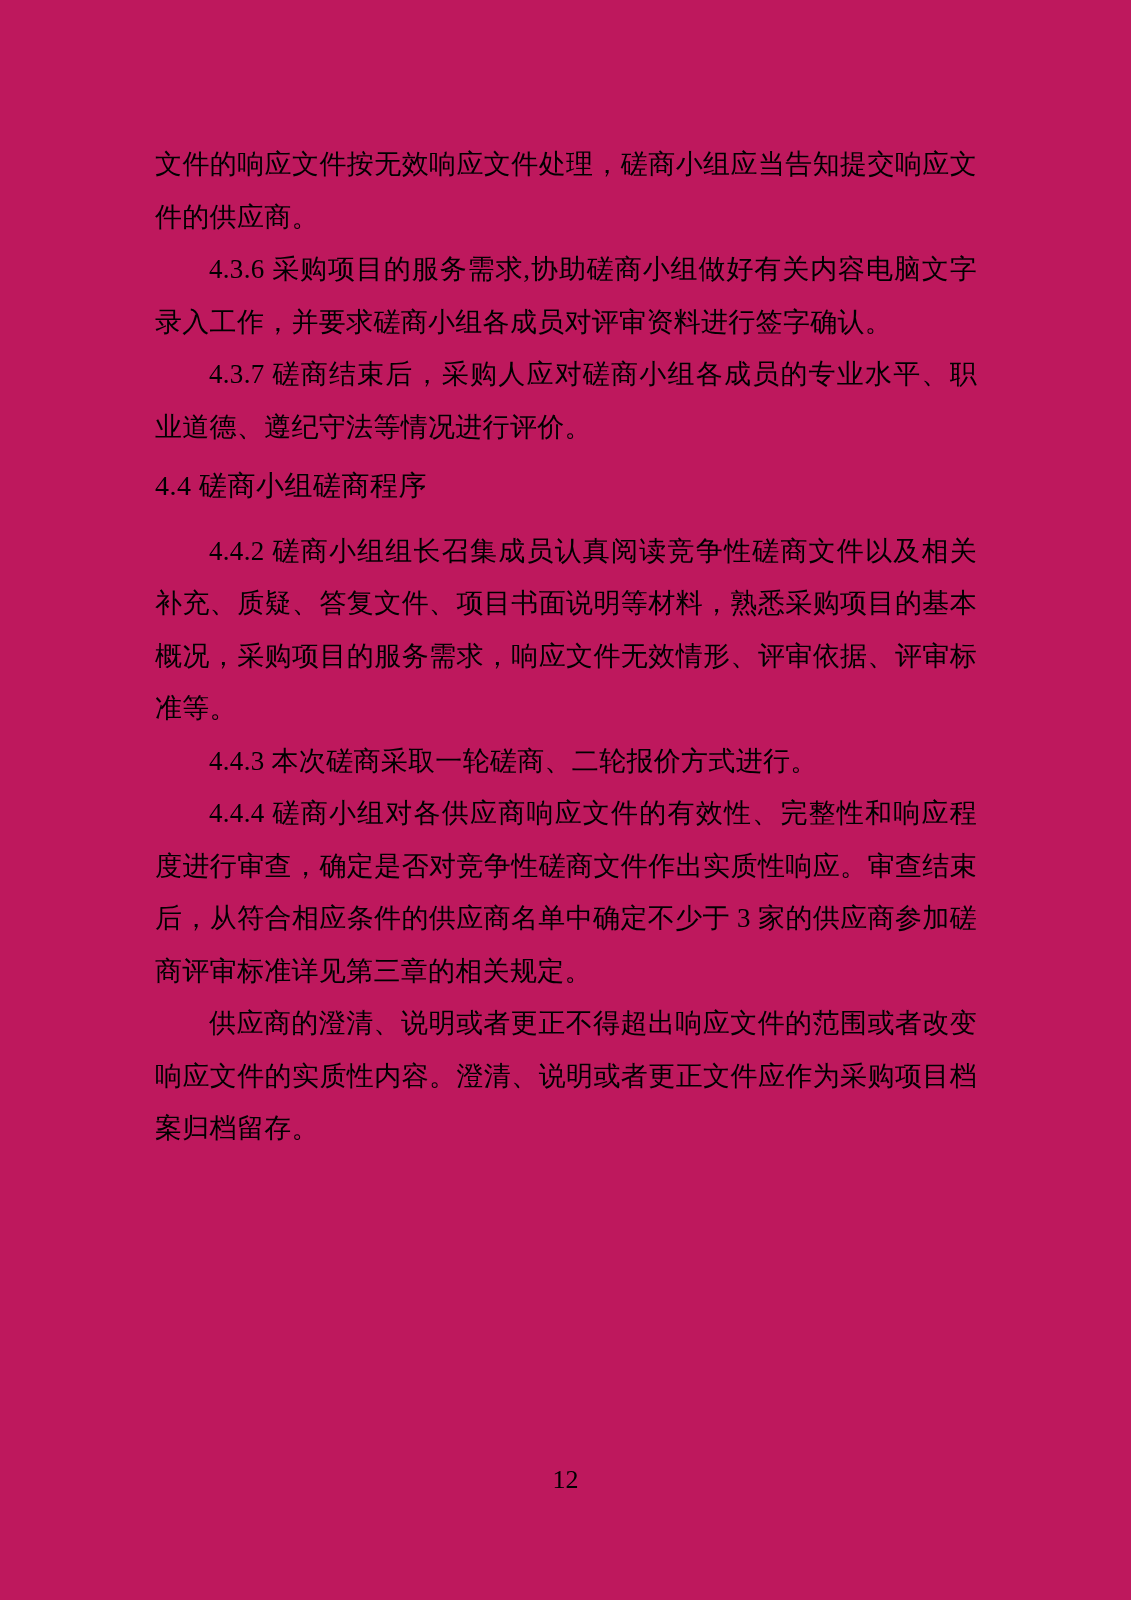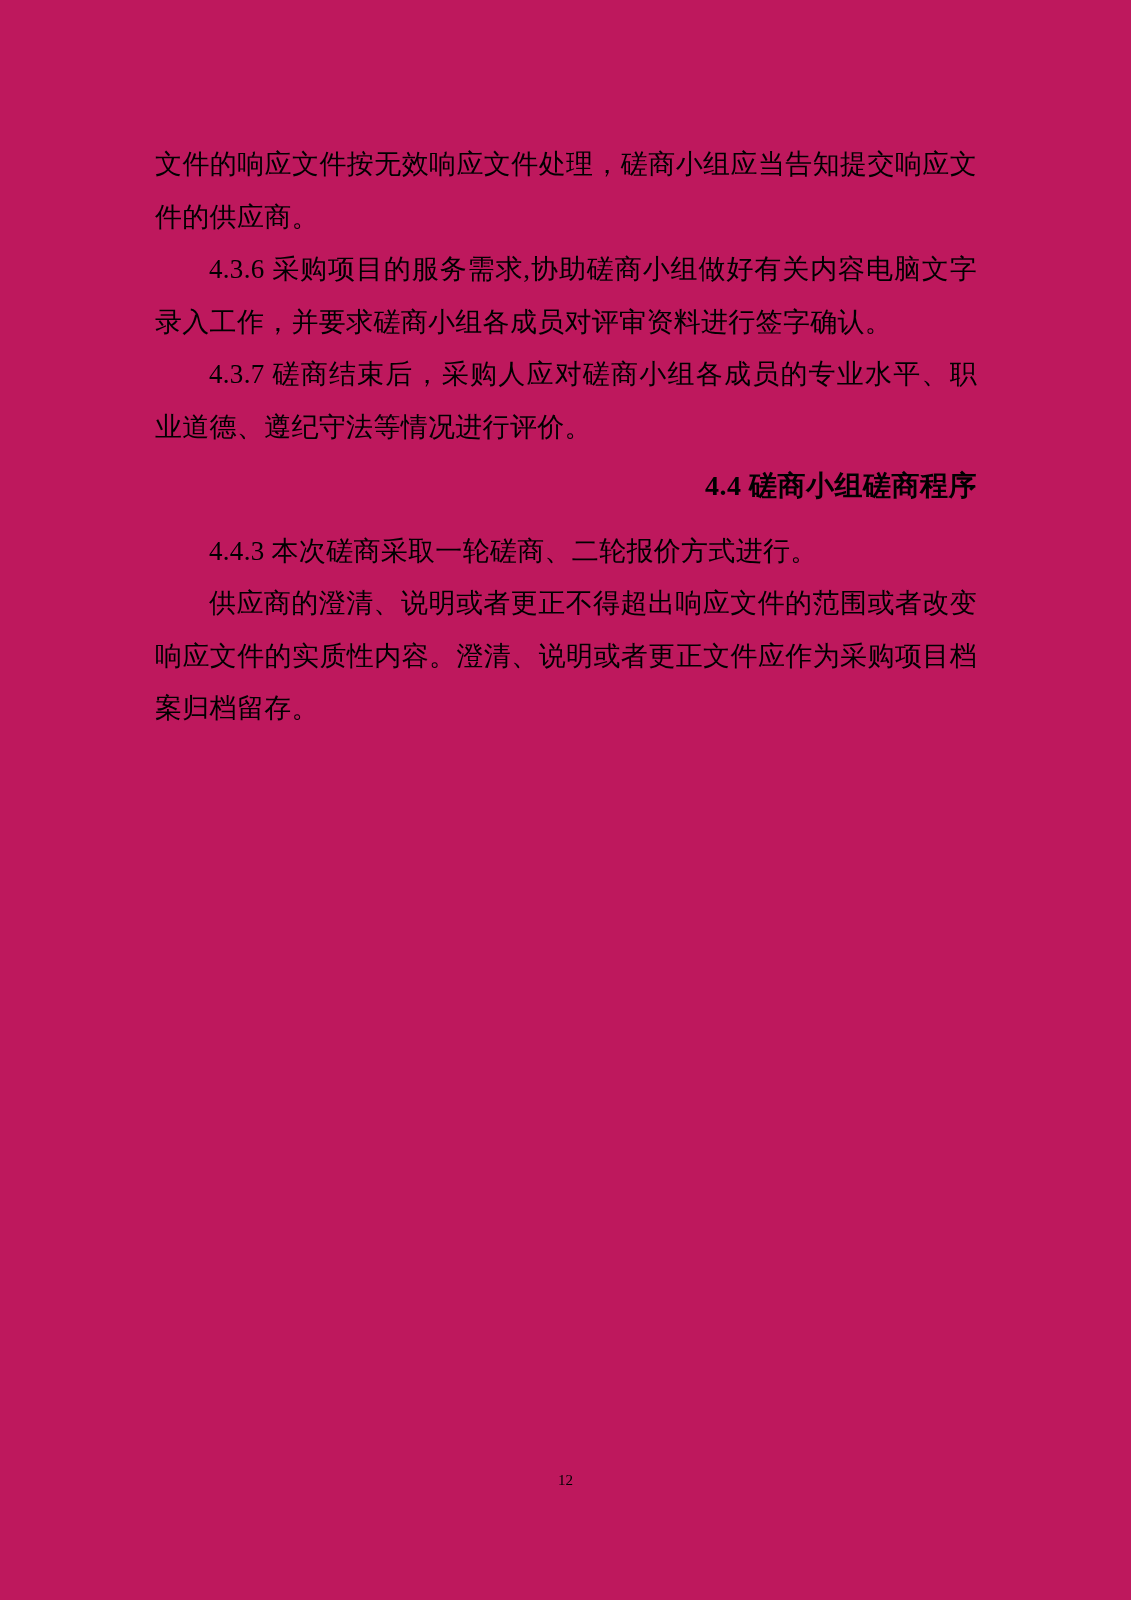--- a/index.html
+++ b/index.html
@@ -29,43 +29,45 @@
   .para {
     margin: 0;
     padding: 0;
   }
   .para.indent {
     text-indent: 2em;
   }
   .heading {
     margin: 7px 0 12px 0;
     padding: 0;
-    font-weight: bold;
+    font-weight: normal;
     font-size: 28px;
     text-indent: 0;
-    text-align: right;
+    text-align: left;
     letter-spacing: 0.5px;
   }
   .page-number {
     position: absolute;
     top: 1462px;
     left: 0;
     width: 100%;
     text-align: center;
-    font-size: 15px;
+    font-size: 26px;
     line-height: 36px;
   }
 </style>
 </head>
 <body>
 
 <div class="page">
   <div class="content">
     <p class="para">文件的响应文件按无效响应文件处理，磋商小组应当告知提交响应文件的供应商。</p>
     <p class="para indent">4.3.6 采购项目的服务需求,协助磋商小组做好有关内容电脑文字录入工作，并要求磋商小组各成员对评审资料进行签字确认。</p>
     <p class="para indent">4.3.7 磋商结束后，采购人应对磋商小组各成员的专业水平、职业道德、遵纪守法等情况进行评价。</p>
     <p class="para heading">4.4 磋商小组磋商程序</p>
+    <p class="para indent">4.4.2 磋商小组组长召集成员认真阅读竞争性磋商文件以及相关补充、质疑、答复文件、项目书面说明等材料，熟悉采购项目的基本概况，采购项目的服务需求，响应文件无效情形、评审依据、评审标准等。</p>
     <p class="para indent">4.4.3 本次磋商采取一轮磋商、二轮报价方式进行。</p>
+    <p class="para indent">4.4.4 磋商小组对各供应商响应文件的有效性、完整性和响应程度进行审查，确定是否对竞争性磋商文件作出实质性响应。审查结束后，从符合相应条件的供应商名单中确定不少于 3 家的供应商参加磋商评审标准详见第三章的相关规定。</p>
     <p class="para indent">供应商的澄清、说明或者更正不得超出响应文件的范围或者改变响应文件的实质性内容。澄清、说明或者更正文件应作为采购项目档案归档留存。</p>
   </div>
 
   <div class="page-number">12</div>
 </div>
 
 </body></html>

